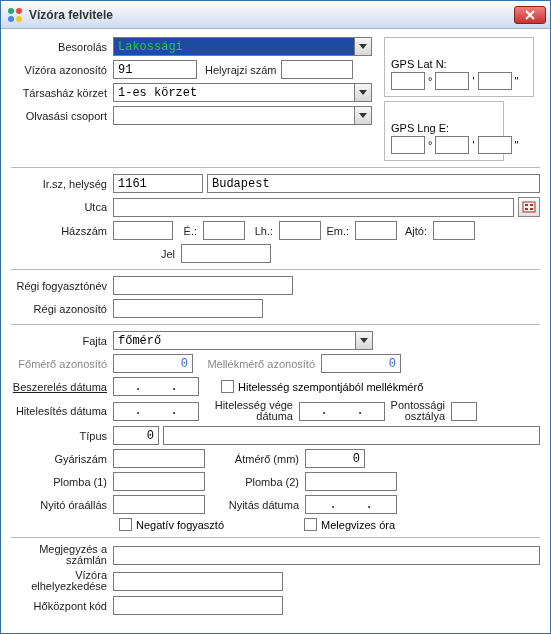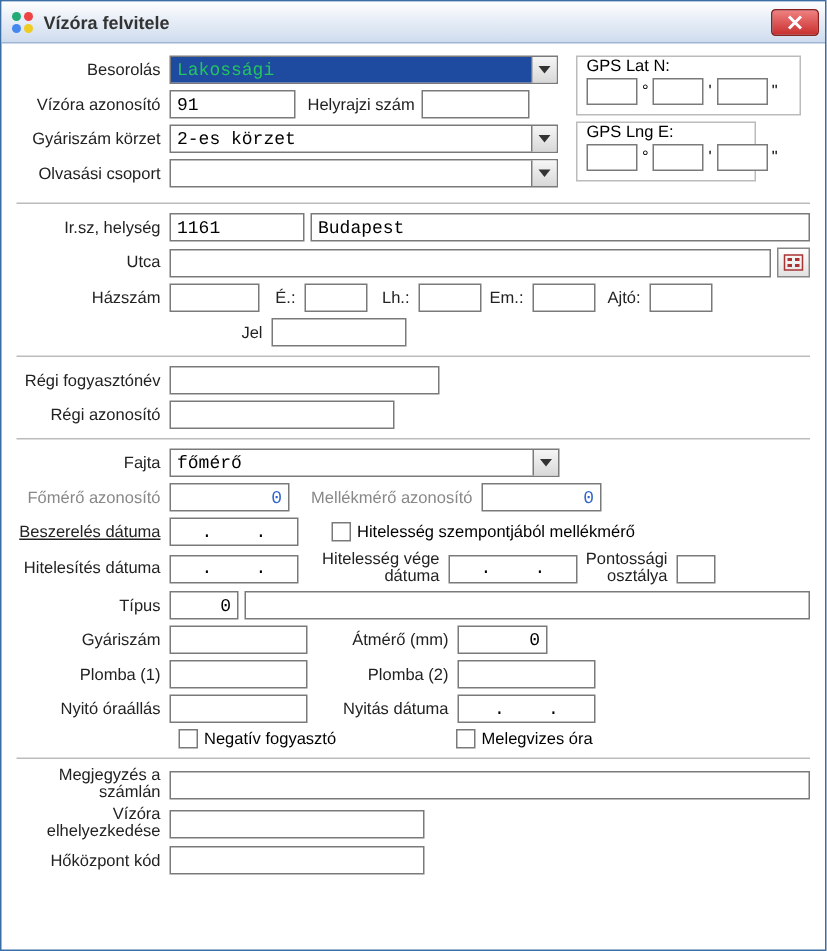--- a/index.html
+++ b/index.html
@@ -66,21 +66,21 @@
     width: 17px;
     background: linear-gradient(to bottom,#f6f6f6,#d8d8d8);
     border-left: 1px solid #7a7a7a;
     display: flex; align-items: center; justify-content: center;
     cursor: pointer;
   }
   .tri { width:0;height:0;border-left:4px solid transparent;border-right:4px solid transparent;border-top:5px solid #333; }
   .sep { border-top: 1px solid #bbb; margin: 6px 0; }
   .group-box {
     border: 1px solid #bbb;
-    padding: 0 6px 6px 6px;
+    padding: 20px 6px 6px 6px;
     margin-left: 70px;
     width: 150px;
   }
   .group-title { font-size: 11px; margin-bottom: 2px; }
   .gps-row { display: flex; align-items: center; gap: 3px; }
   .gps-row input { width: 34px; text-align: center; height: 18px; border:1px solid #7a7a7a; font-family:Tahoma; font-size:11px; }
   .gps-suffix { text-align: center; }
   .icon-btn {
     width: 22px; height: 20px;
     border: 1px solid #888;
@@ -124,23 +124,23 @@
             </div>
         </div>
       </div>
       <div class="row">
         <div class="lbl" style="width:102px;">Vízóra azonosító</div>
         <input class="textin" style="width: 84px; text-align: left;" value="91">
         <div class="lbl" style="width:auto;padding:0 4px 0 8px;">Helyrajzi szám</div>
         <input class="textin" style="width: 72px;" value="">
       </div>
       <div class="row">
-        <div class="lbl" style="width:102px;">Gyáriszám körzet</div>
+        <div class="lbl" style="width:102px;">Társasház körzet</div>
         <div class="select-wrap" style="flex:1;">
-          <div class="select-val">2-es körzet</div>
+          <div class="select-val">1-es körzet</div>
           <div class="select-btn">
               <div class="tri"></div>
             </div>
         </div>
       </div>
       <div class="row">
         <div class="lbl" style="width:102px;">Olvasási csoport</div>
         <div class="select-wrap" style="flex:1;">
           <div class="select-val"></div>
           <div class="select-btn">

